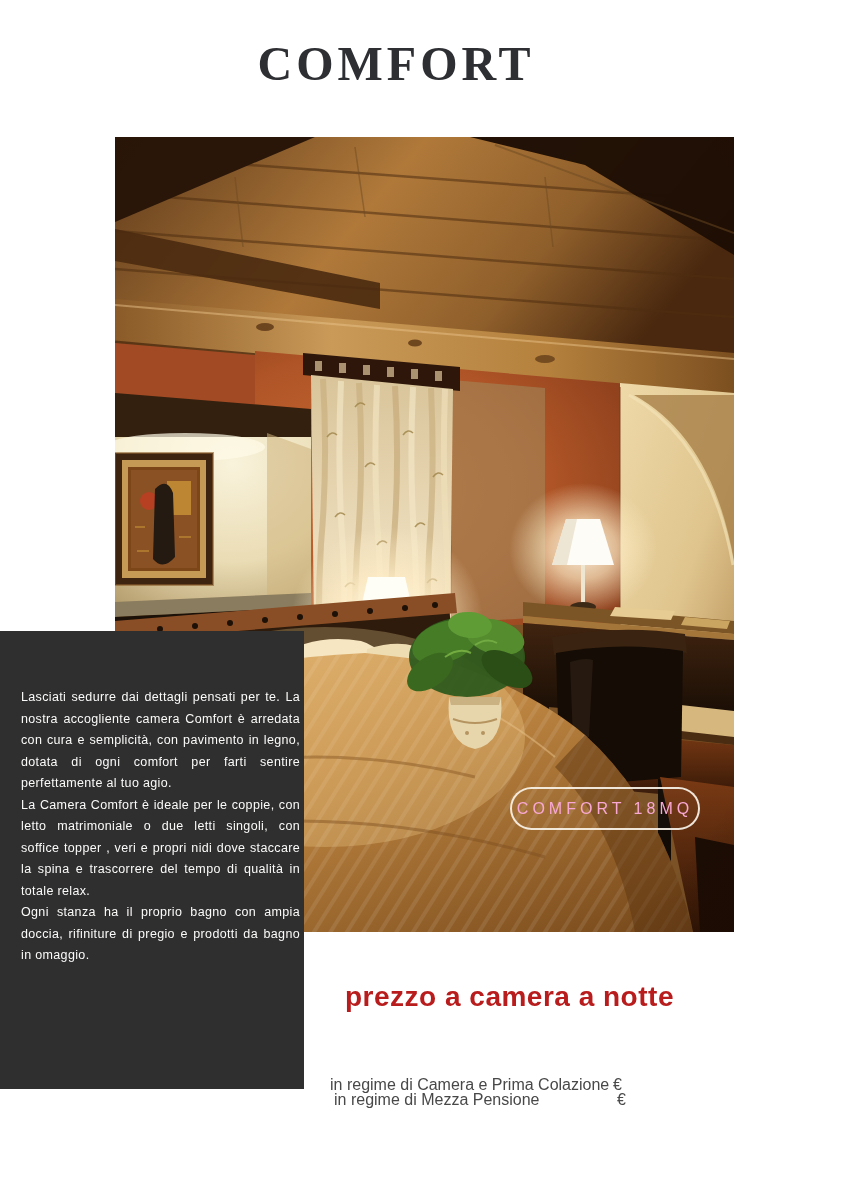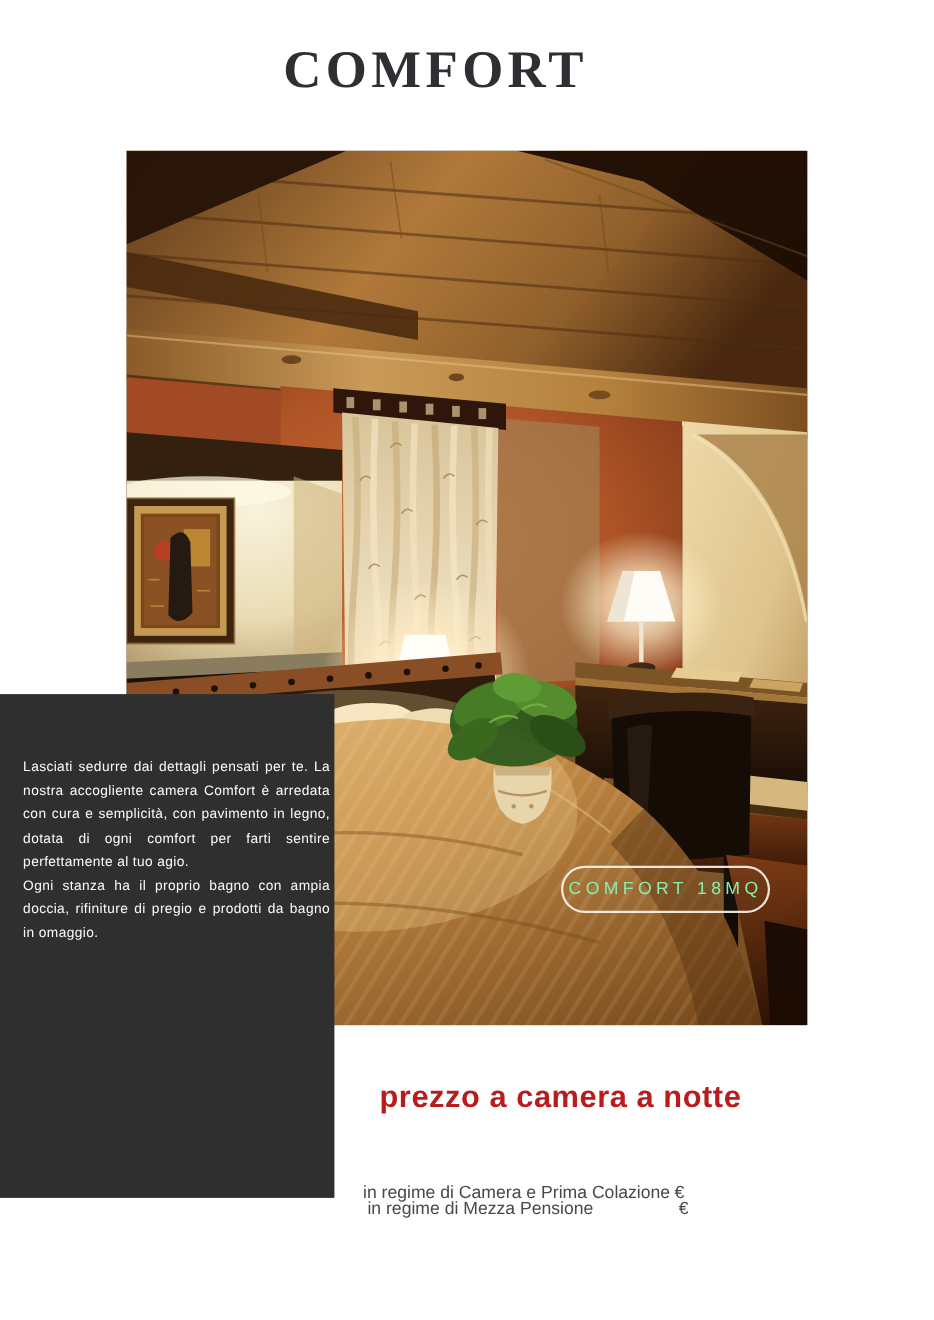--- a/index.html
+++ b/index.html
@@ -15,21 +15,21 @@
   }
   .photo {
     position:absolute; left:115px; top:137px; width:619px; height:795px;
     overflow:hidden; background:#7a5226;
   }
   .photo svg { display:block; }
   .badge {
     position:absolute; left:395px; top:650px; width:186px; height:39px;
     border:2px solid rgba(250,243,233,0.92); border-radius:24px;
     display:flex; align-items:center; justify-content:center;
-    color:#86efac; font-size:16px; letter-spacing:4px; font-weight:400;
+    color:#f9a8d4; font-size:16px; letter-spacing:4px; font-weight:400;
     background:rgba(255,255,255,0.02);
   }
   .desc-box {
     position:absolute; left:0; top:631px; width:304px; height:458px;
     background:#302f2f; box-sizing:border-box;
     padding:56px 4px 0 21px;
   }
   .desc-box p {
     margin:0; color:#fbfbfa; font-size:12.5px; line-height:21.5px;
     letter-spacing:0.35px; text-align:justify;
@@ -313,20 +313,21 @@
       <rect x="0" y="0" width="619" height="795" fill="url(#gVig)"></rect>
     </svg>
 
     <div class="badge">
       <span>COMFORT 18MQ</span>
     </div>
   </div>
 
   <div class="desc-box">
     <p>Lasciati sedurre dai dettagli pensati per te. La nostra accogliente camera Comfort è arredata con cura e semplicità, con pavimento in legno, dotata di ogni comfort per farti sentire perfettamente al tuo agio.</p>
+    <p>La Camera Comfort è ideale per le  coppie, con letto matrimoniale o due letti singoli, con soffice topper , veri e propri nidi dove staccare la spina e trascorrere del tempo di qualità in totale relax.</p>
     <p>Ogni stanza ha il proprio bagno con ampia doccia, rifiniture di pregio e prodotti da bagno in omaggio.</p>
   </div>
 
   <div>
     <h2 class="price-heading">prezzo a camera a notte</h2>
 
     <div class="price-row row-0">
       <span>in regime di Camera e Prima Colazione</span>
       <span class="cur">€</span>
     </div>

